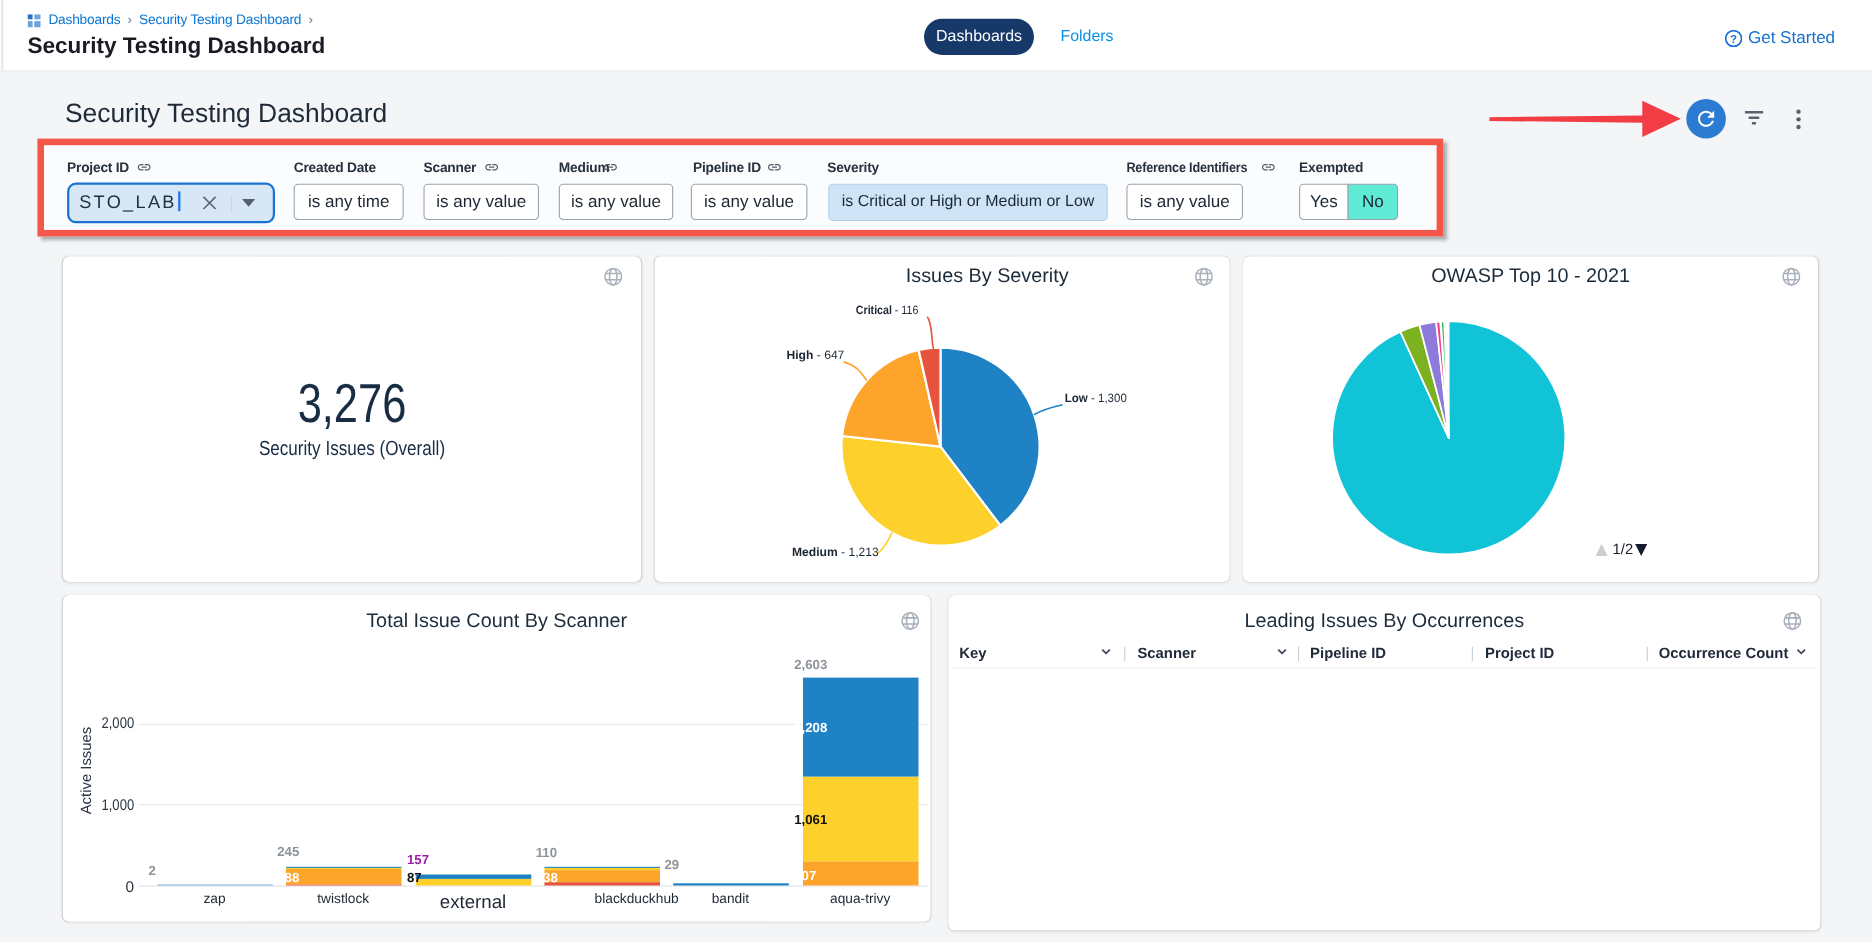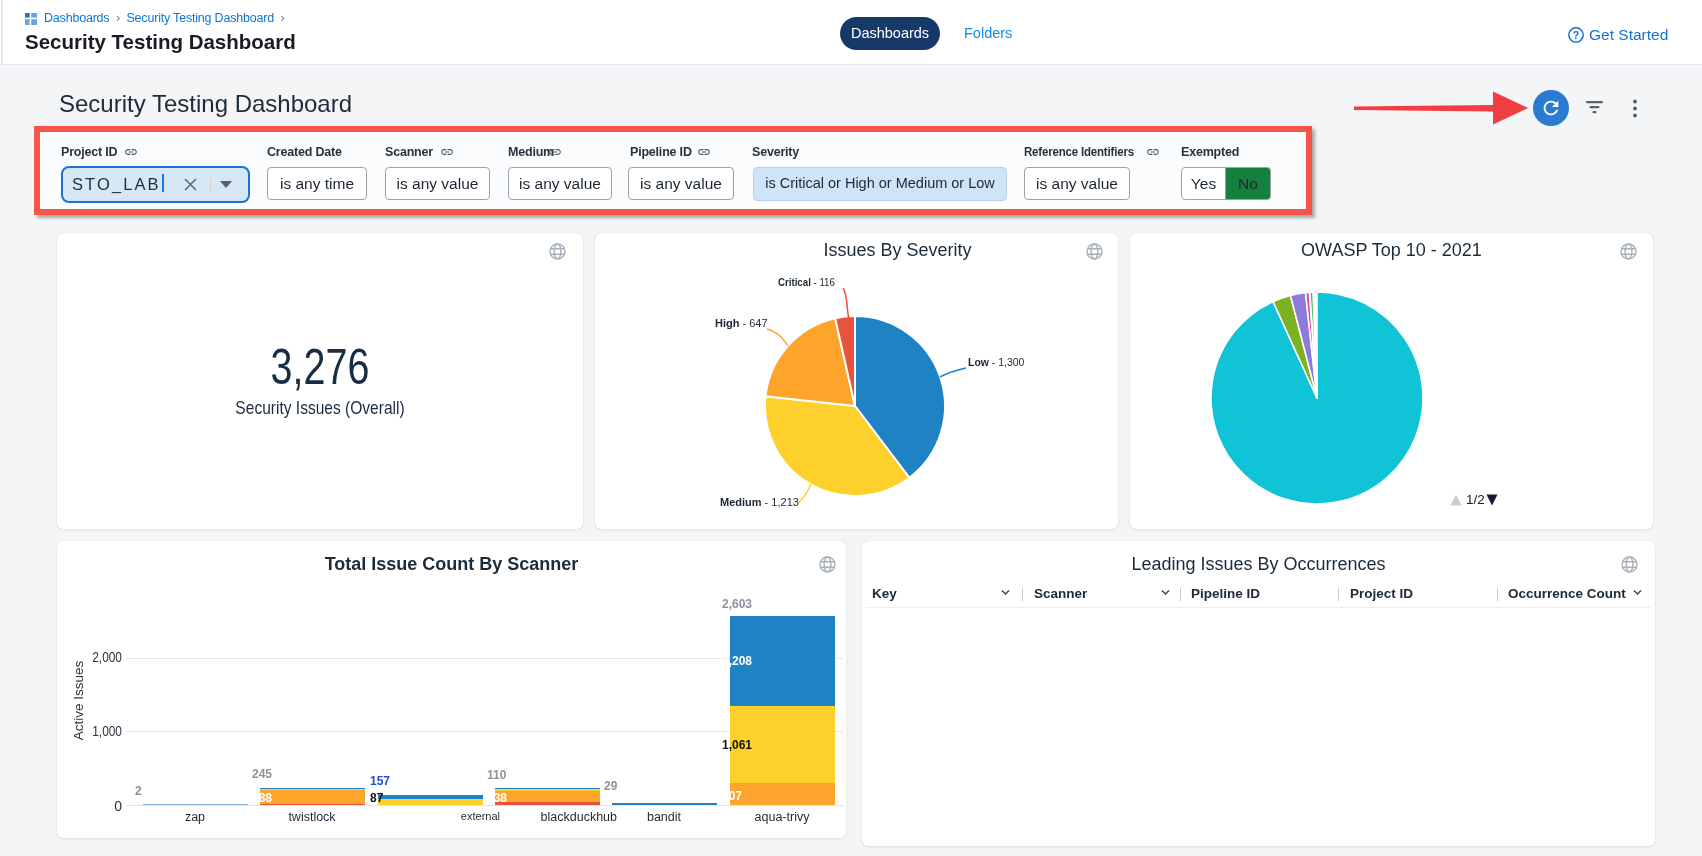--- a/index.html
+++ b/index.html
@@ -81,21 +81,21 @@
         <path d="M0 0 L12 0 L6 7 Z" fill="#55606c"></path>
       </svg>
 
     <div class="fbox" style="left:267px;width:100px;">is any time</div>
     <div class="fbox" style="left:385px;width:105px;">is any value</div>
     <div class="fbox" style="left:508px;width:104px;">is any value</div>
     <div class="fbox" style="left:628px;width:106px;">is any value</div>
     <div class="fbox" style="left:753px;width:254px;height:34px;background:#cfe4f6;border:1px solid #b7cfe6;font-weight:500;color:#1b2838;font-size:14.5px;">is Critical or High or Medium or Low</div>
     <div class="fbox" style="left:1024px;width:106px;">is any value</div>
     <div class="fbox" style="left:1181px;width:45px;border-radius:4px 0 0 4px;font-weight:500;">Yes</div>
-    <div class="fbox" style="left:1225px;width:46px;border-radius:0 4px 4px 0;background:#15803d;font-weight:500;">No</div>
+    <div class="fbox" style="left:1225px;width:46px;border-radius:0 4px 4px 0;background:#5eead4;font-weight:500;">No</div>
   </div>
 </div>
 
 <div class="card" style="left:57px;top:233px;width:526px;height:296px;"></div>
 <div class="abs" style="left:57px;top:338px;width:526px;text-align:center;font-size:50px;color:#182c44;transform:scaleX(0.79);">3,276</div>
 <div class="abs" style="left:57px;top:397px;width:526px;text-align:center;font-size:18.5px;color:#182c44;transform:scaleX(0.84);">Security Issues (Overall)</div>
 
 <div class="card" style="left:595px;top:233px;width:523px;height:296px;"></div>
 <div class="ctitle" style="left:595px;top:240px;width:605px;">Issues By Severity</div>
 <svg class="abs" style="left:725px;top:276px" width="260" height="260" viewBox="0 0 260 260">
@@ -131,44 +131,44 @@
 </svg>
 <svg class="abs" style="left:1450px;top:494px" width="12" height="12" viewBox="0 0 12 12">
     <path d="M6 0.5 L11.5 11.5 L0.5 11.5 Z" fill="#cbcdd1"></path>
   </svg>
 <div class="abs" style="left:1466px;top:492px;font-size:13.5px;color:#20222a;">1/2</div>
 <svg class="abs" style="left:1486px;top:494px" width="12" height="12" viewBox="0 0 12 12">
     <path d="M0.5 0.5 L11.5 0.5 L6 11.5 Z" fill="#131b2c"></path>
   </svg>
 
 <div class="card" style="left:57px;top:541px;width:789px;height:297px;"></div>
-<div class="ctitle" style="left:57px;top:554px;width:789px;font-weight:bold;">Total Issue Count By Scanner</div>
+<div class="ctitle" style="left:57px;top:554px;width:789px;">Total Issue Count By Scanner</div>
 <div class="abs" style="left:126px;top:658px;width:717px;height:1px;background:#e8e8e8;"></div>
 <div class="abs" style="left:126px;top:731px;width:717px;height:1px;background:#e8e8e8;"></div>
 <div class="abs" style="left:126px;top:805px;width:717px;height:1px;background:#dfe3ea;"></div>
 <div class="abs" style="left:52px;top:649px;width:70px;text-align:right;font-size:14px;color:#2a3442;transform:scaleX(0.85);transform-origin:right center;">2,000</div>
 <div class="abs" style="left:52px;top:723px;width:70px;text-align:right;font-size:14px;color:#2a3442;transform:scaleX(0.85);transform-origin:right center;">1,000</div>
 <div class="abs" style="left:52px;top:798px;width:70px;text-align:right;font-size:14px;color:#2a3442;">0</div>
 <div class="abs" style="left:28px;top:693px;width:100px;text-align:center;font-size:13.5px;color:#2a3442;transform:rotate(-90deg);white-space:nowrap;">Active Issues</div>
 <div id="bars">
     <div class="abs" style="left:142.5px;top:803.8px;width:105px;height:1.2px;background:#88b4dc"></div>
     <div class="barlab" style="left:135px;top:784px;width:120px;color:#8d939b;">2</div>
     <div class="abs" style="left:125px;top:810px;width:140px;text-align:center;font-size:12.5px;color:#1e2835;">zap</div>
     <div class="abs" style="left:259.5px;top:803.8px;width:105px;height:1.2px;background:#e8533e"></div>
     <div class="abs" style="left:259.5px;top:790px;width:105px;height:13.8px;background:#fda42b"></div>
     <div class="abs" style="left:259.5px;top:789.1px;width:105px;height:0.9px;background:#fdd02c"></div>
     <div class="abs" style="left:259.5px;top:787.7px;width:105px;height:1.4px;background:#1f82c4"></div>
     <div class="barlab" style="left:252px;top:767px;width:120px;color:#8d939b;">245</div>
     <div class="barlab" style="left:252px;top:791px;width:120px;color:#fff;">188</div>
     <div class="abs" style="left:242px;top:810px;width:140px;text-align:center;font-size:12.5px;color:#1e2835;">twistlock</div>
     <div class="abs" style="left:377.5px;top:799px;width:105px;height:6px;background:#fdd02c"></div>
     <div class="abs" style="left:377.5px;top:794.7px;width:105px;height:4.3px;background:#1f82c4"></div>
-    <div class="barlab" style="left:370px;top:774px;width:120px;color:#1d4ed8;">157</div>
+    <div class="barlab" style="left:370px;top:774px;width:120px;color:#a21caf;">157</div>
     <div class="barlab" style="left:370px;top:791px;width:120px;color:#111;">87</div>
-    <div class="abs" style="left:360px;top:810px;width:140px;text-align:right;font-size:11px;color:#1e2835;">external</div>
+    <div class="abs" style="left:360px;top:810px;width:140px;text-align:center;font-size:17px;color:#1e2835;">external</div>
     <div class="abs" style="left:494.5px;top:801.7px;width:105px;height:3.3px;background:#e8533e"></div>
     <div class="abs" style="left:494.5px;top:791.1px;width:105px;height:10.6px;background:#fda42b"></div>
     <div class="abs" style="left:494.5px;top:789px;width:105px;height:2.1px;background:#fdd02c"></div>
     <div class="abs" style="left:494.5px;top:787.5px;width:105px;height:1.5px;background:#1f82c4"></div>
     <div class="barlab" style="left:487px;top:768px;width:120px;color:#8d939b;">110</div>
     <div class="barlab" style="left:487px;top:791px;width:120px;color:#fff;">138</div>
     <div class="abs" style="left:477px;top:810px;width:140px;text-align:right;font-size:12.5px;color:#1e2835;">blackduckhub</div>
     <div class="abs" style="left:611.5px;top:802.9px;width:105px;height:2.1px;background:#1f82c4"></div>
     <div class="barlab" style="left:604px;top:779px;width:120px;color:#8d939b;">29</div>
     <div class="abs" style="left:594px;top:810px;width:140px;text-align:center;font-size:12.5px;color:#1e2835;">bandit</div>

